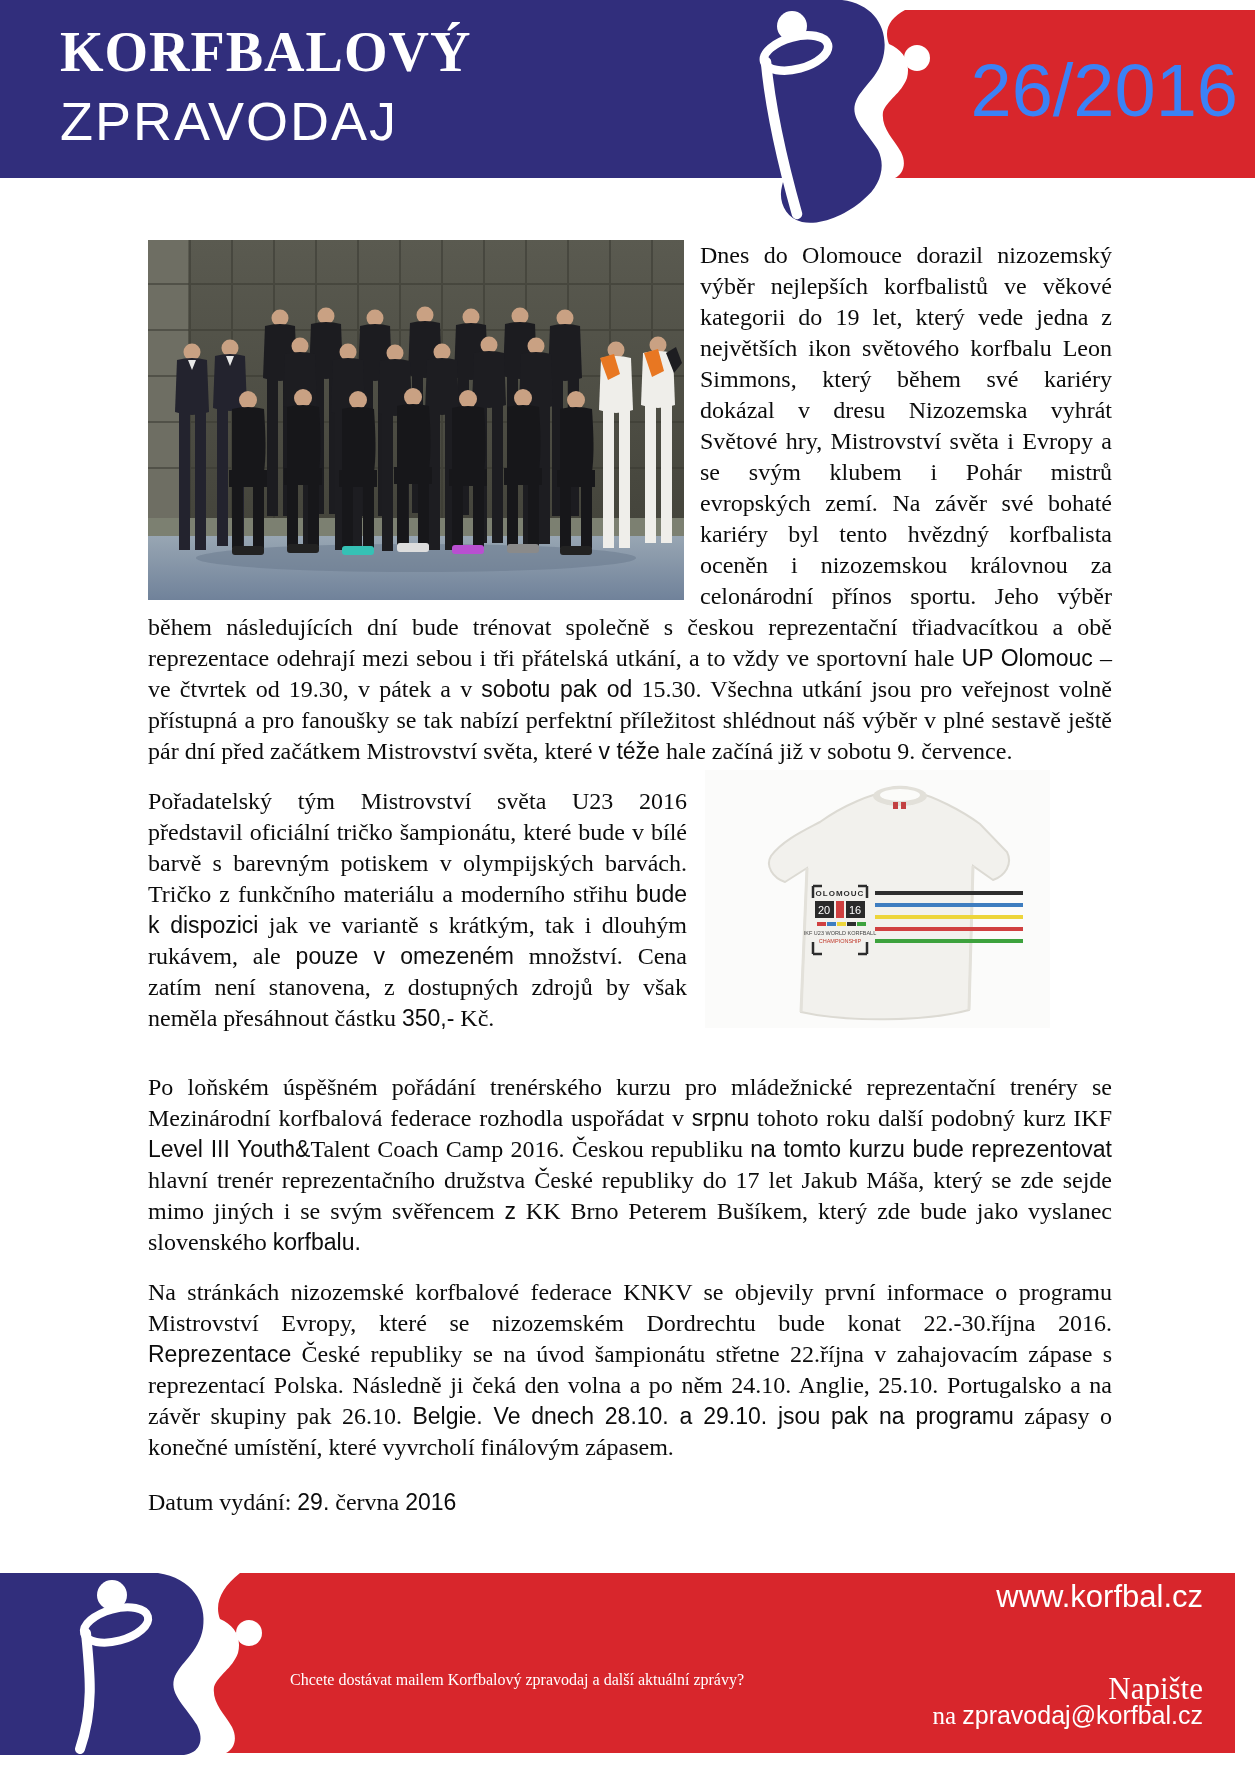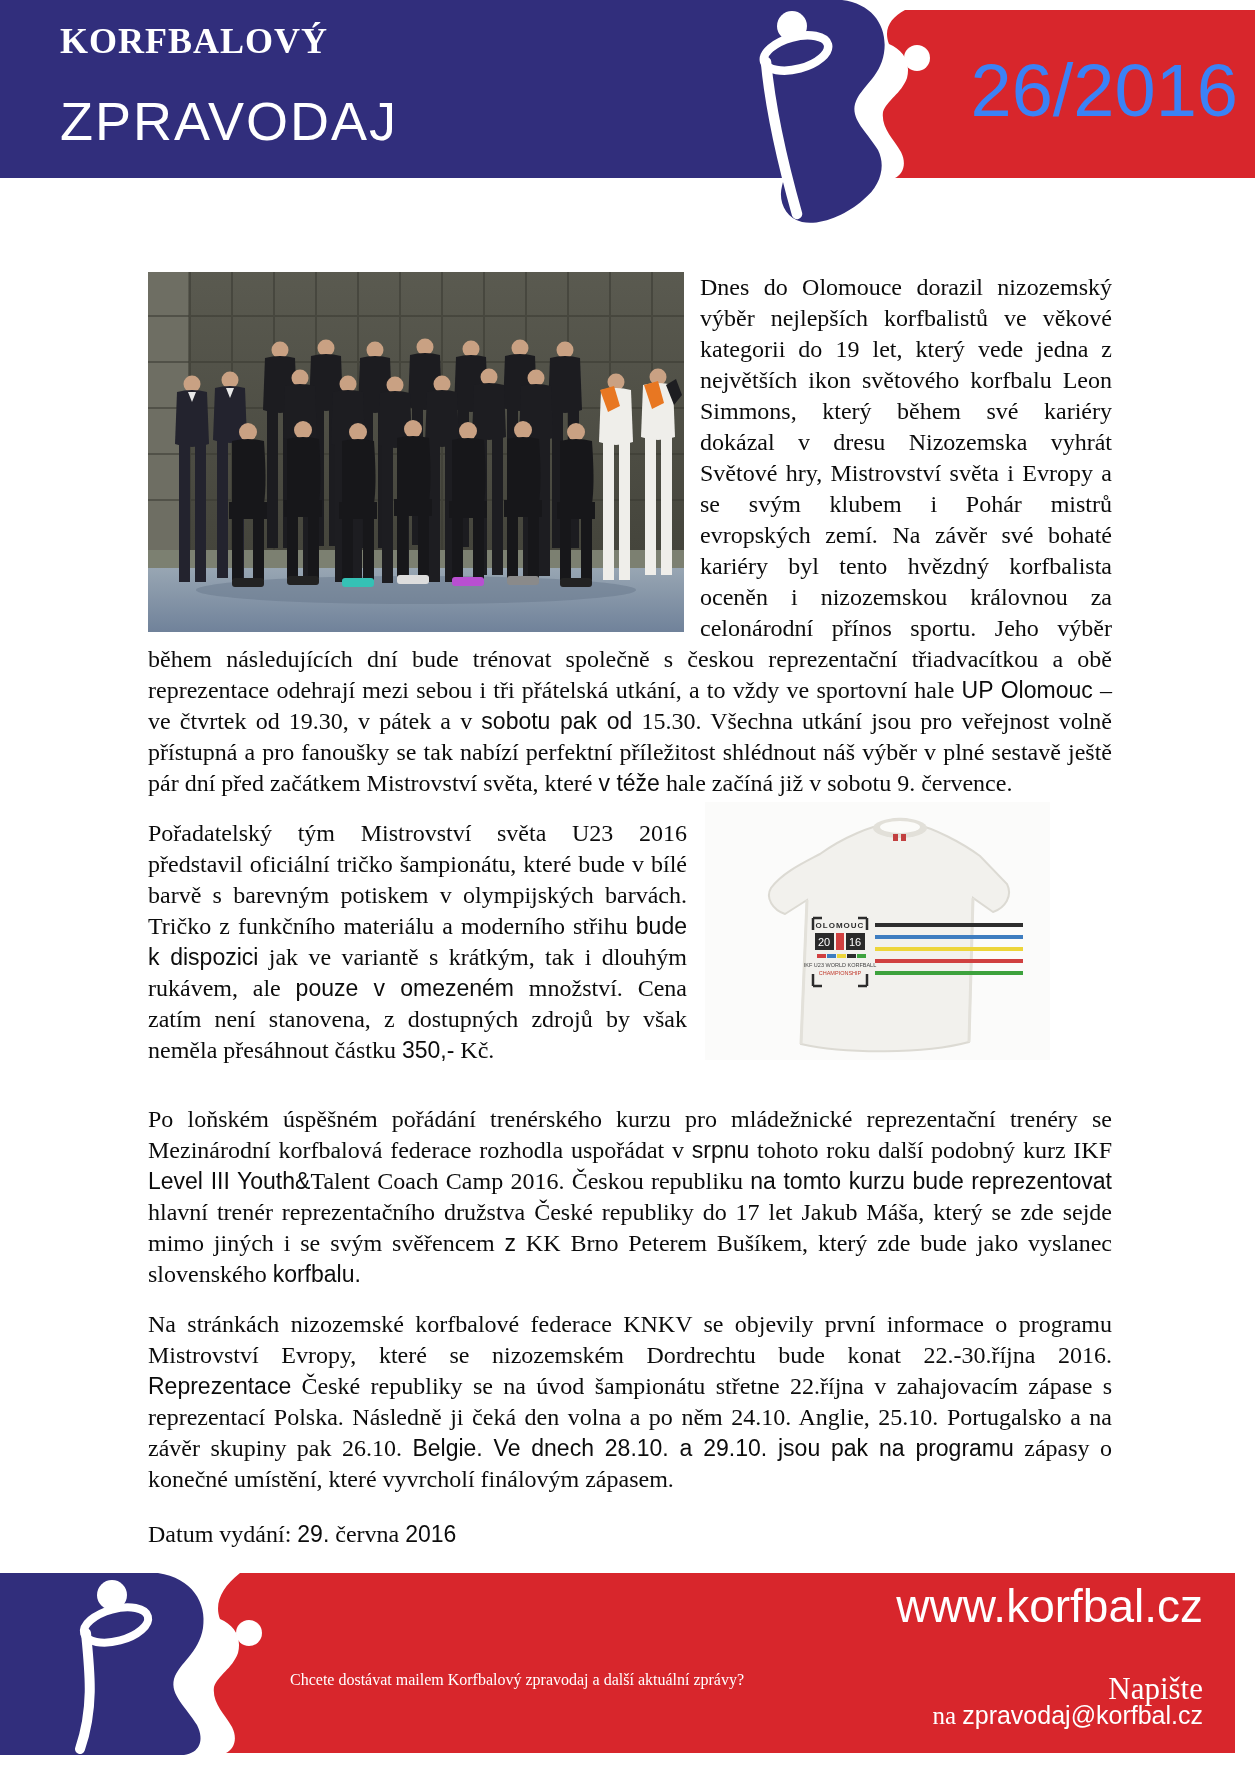--- a/index.html
+++ b/index.html
@@ -5,53 +5,53 @@
   html,body{margin:0;padding:0;}
   body{
     width:1260px;height:1782px;position:relative;background:#ffffff;
     font-family:"Liberation Serif", serif;overflow:hidden;
   }
   
   .header{position:absolute;left:0;top:0;width:1260px;height:230px;}
   .header svg{position:absolute;left:0;top:0;}
   .title1{
     position:absolute;left:60px;top:20px;color:#ffffff;
-    font-family:"Liberation Serif",serif;font-weight:bold;font-size:36px;
+    font-family:"Liberation Serif",serif;font-weight:bold;font-size:56px;
     letter-spacing:1px;white-space:nowrap;text-align:right;
   }
   .title2{
     position:absolute;left:60px;top:90px;color:#ffffff;
     font-family:"Liberation Sans",sans-serif;font-weight:400;font-size:54px;
     letter-spacing:2px;white-space:nowrap;
   }
   .issue{
     position:absolute;right:22px;top:48px;color:#3b82f6;
     font-family:"Liberation Sans",sans-serif;font-size:74px;font-weight:400;
     white-space:nowrap;
   }
   
-  .main{position:absolute;left:148px;top:240px;width:964px;margin-top:32px;}
+  .main{position:absolute;left:148px;top:240px;width:964px;}
   .para{
     text-align:justify;font-size:24px;line-height:31px;color:#0c0c0c;
     margin:0 0 19px 0;
   }
   .para.p2{margin-bottom:38px;}
   .sans{font-family:"Liberation Sans",sans-serif;font-size:23px;}
   .photo-wrap{float:left;width:536px;height:360px;margin:0 16px 9px 0;}
   .shirt-wrap{float:right;width:407px;height:258px;margin:-16px 0 4px 18px;}
   .date-line{
     font-size:24px;line-height:31px;color:#0c0c0c;margin-top:24px;
     text-align:left;
   }
   
   .footer{position:absolute;left:0;top:1573px;width:1260px;height:182px;}
   .footer svg{position:absolute;left:0;top:0;}
   .site{
     position:absolute;right:57px;top:6px;color:#ffffff;
-    font-family:"Liberation Sans",sans-serif;font-size:46px;white-space:nowrap;
+    font-family:"Liberation Sans",sans-serif;font-size:31px;white-space:nowrap;
   }
   .question{
     position:absolute;left:290px;top:98px;color:#ffffff;
     font-family:"Liberation Serif",serif;font-size:16px;white-space:nowrap;
   }
   .napiste{
     position:absolute;right:57px;top:98px;color:#ffffff;
     font-family:"Liberation Serif",serif;font-size:31px;
   }
   .email{

